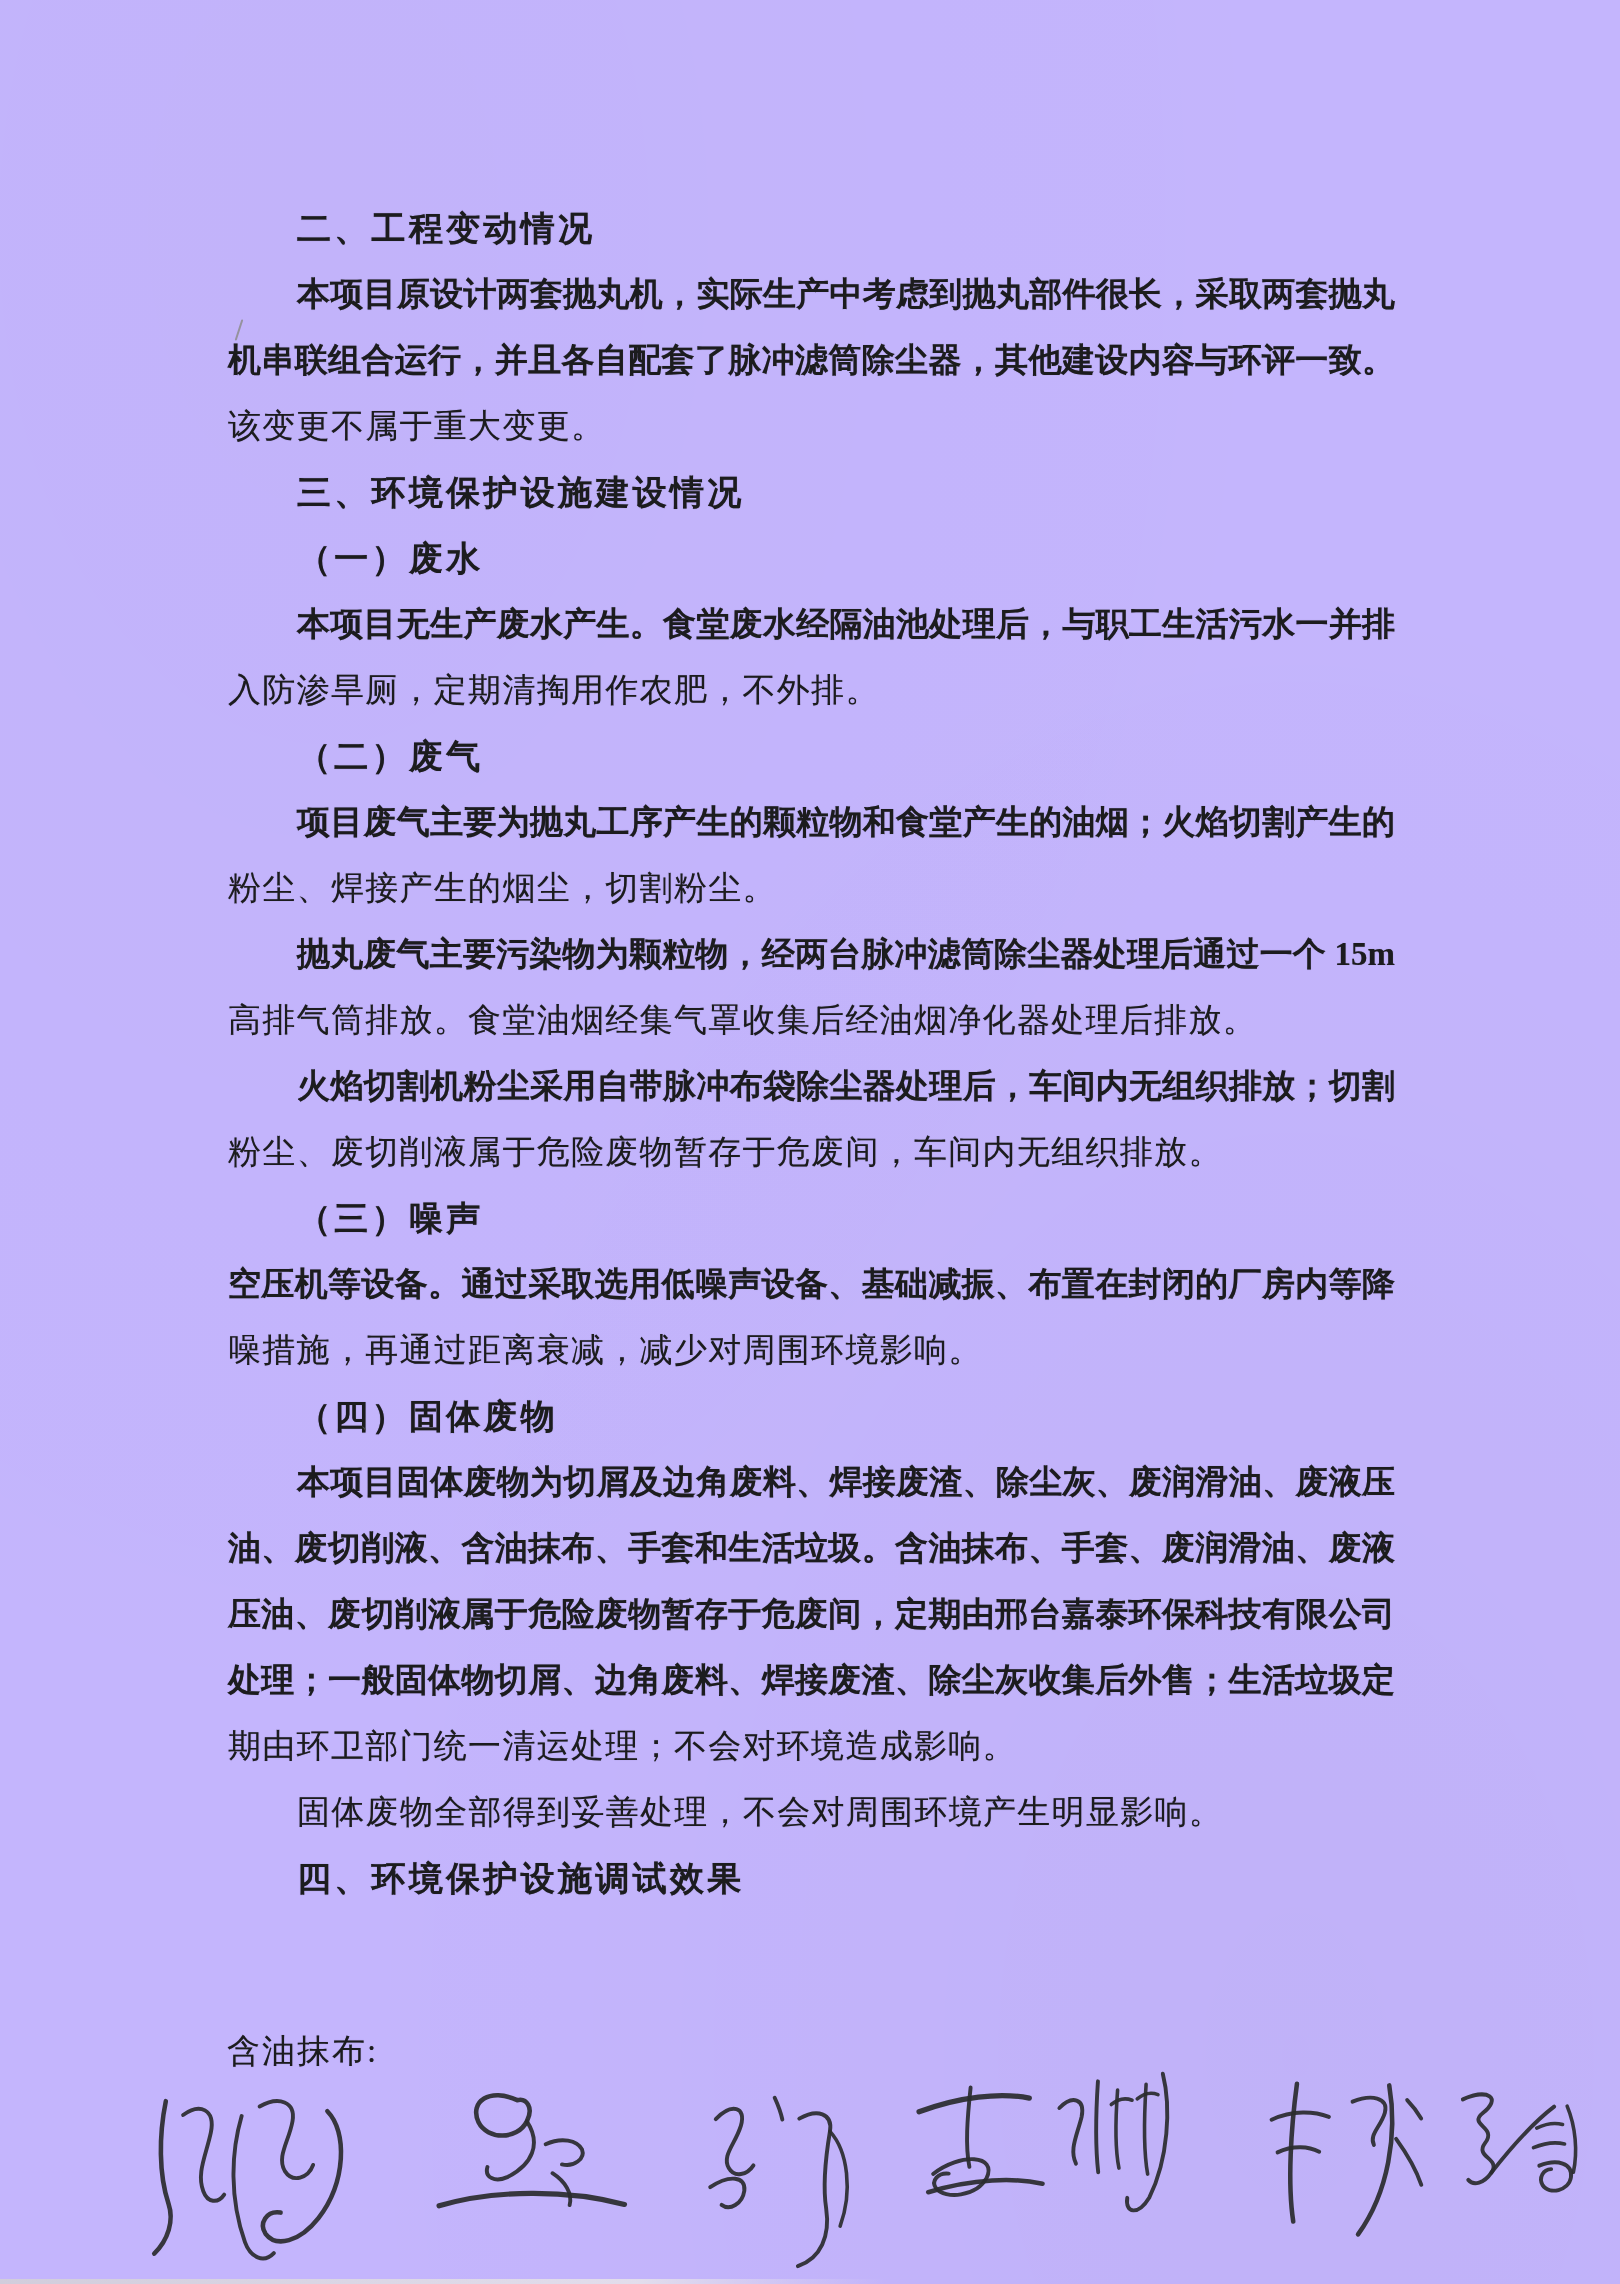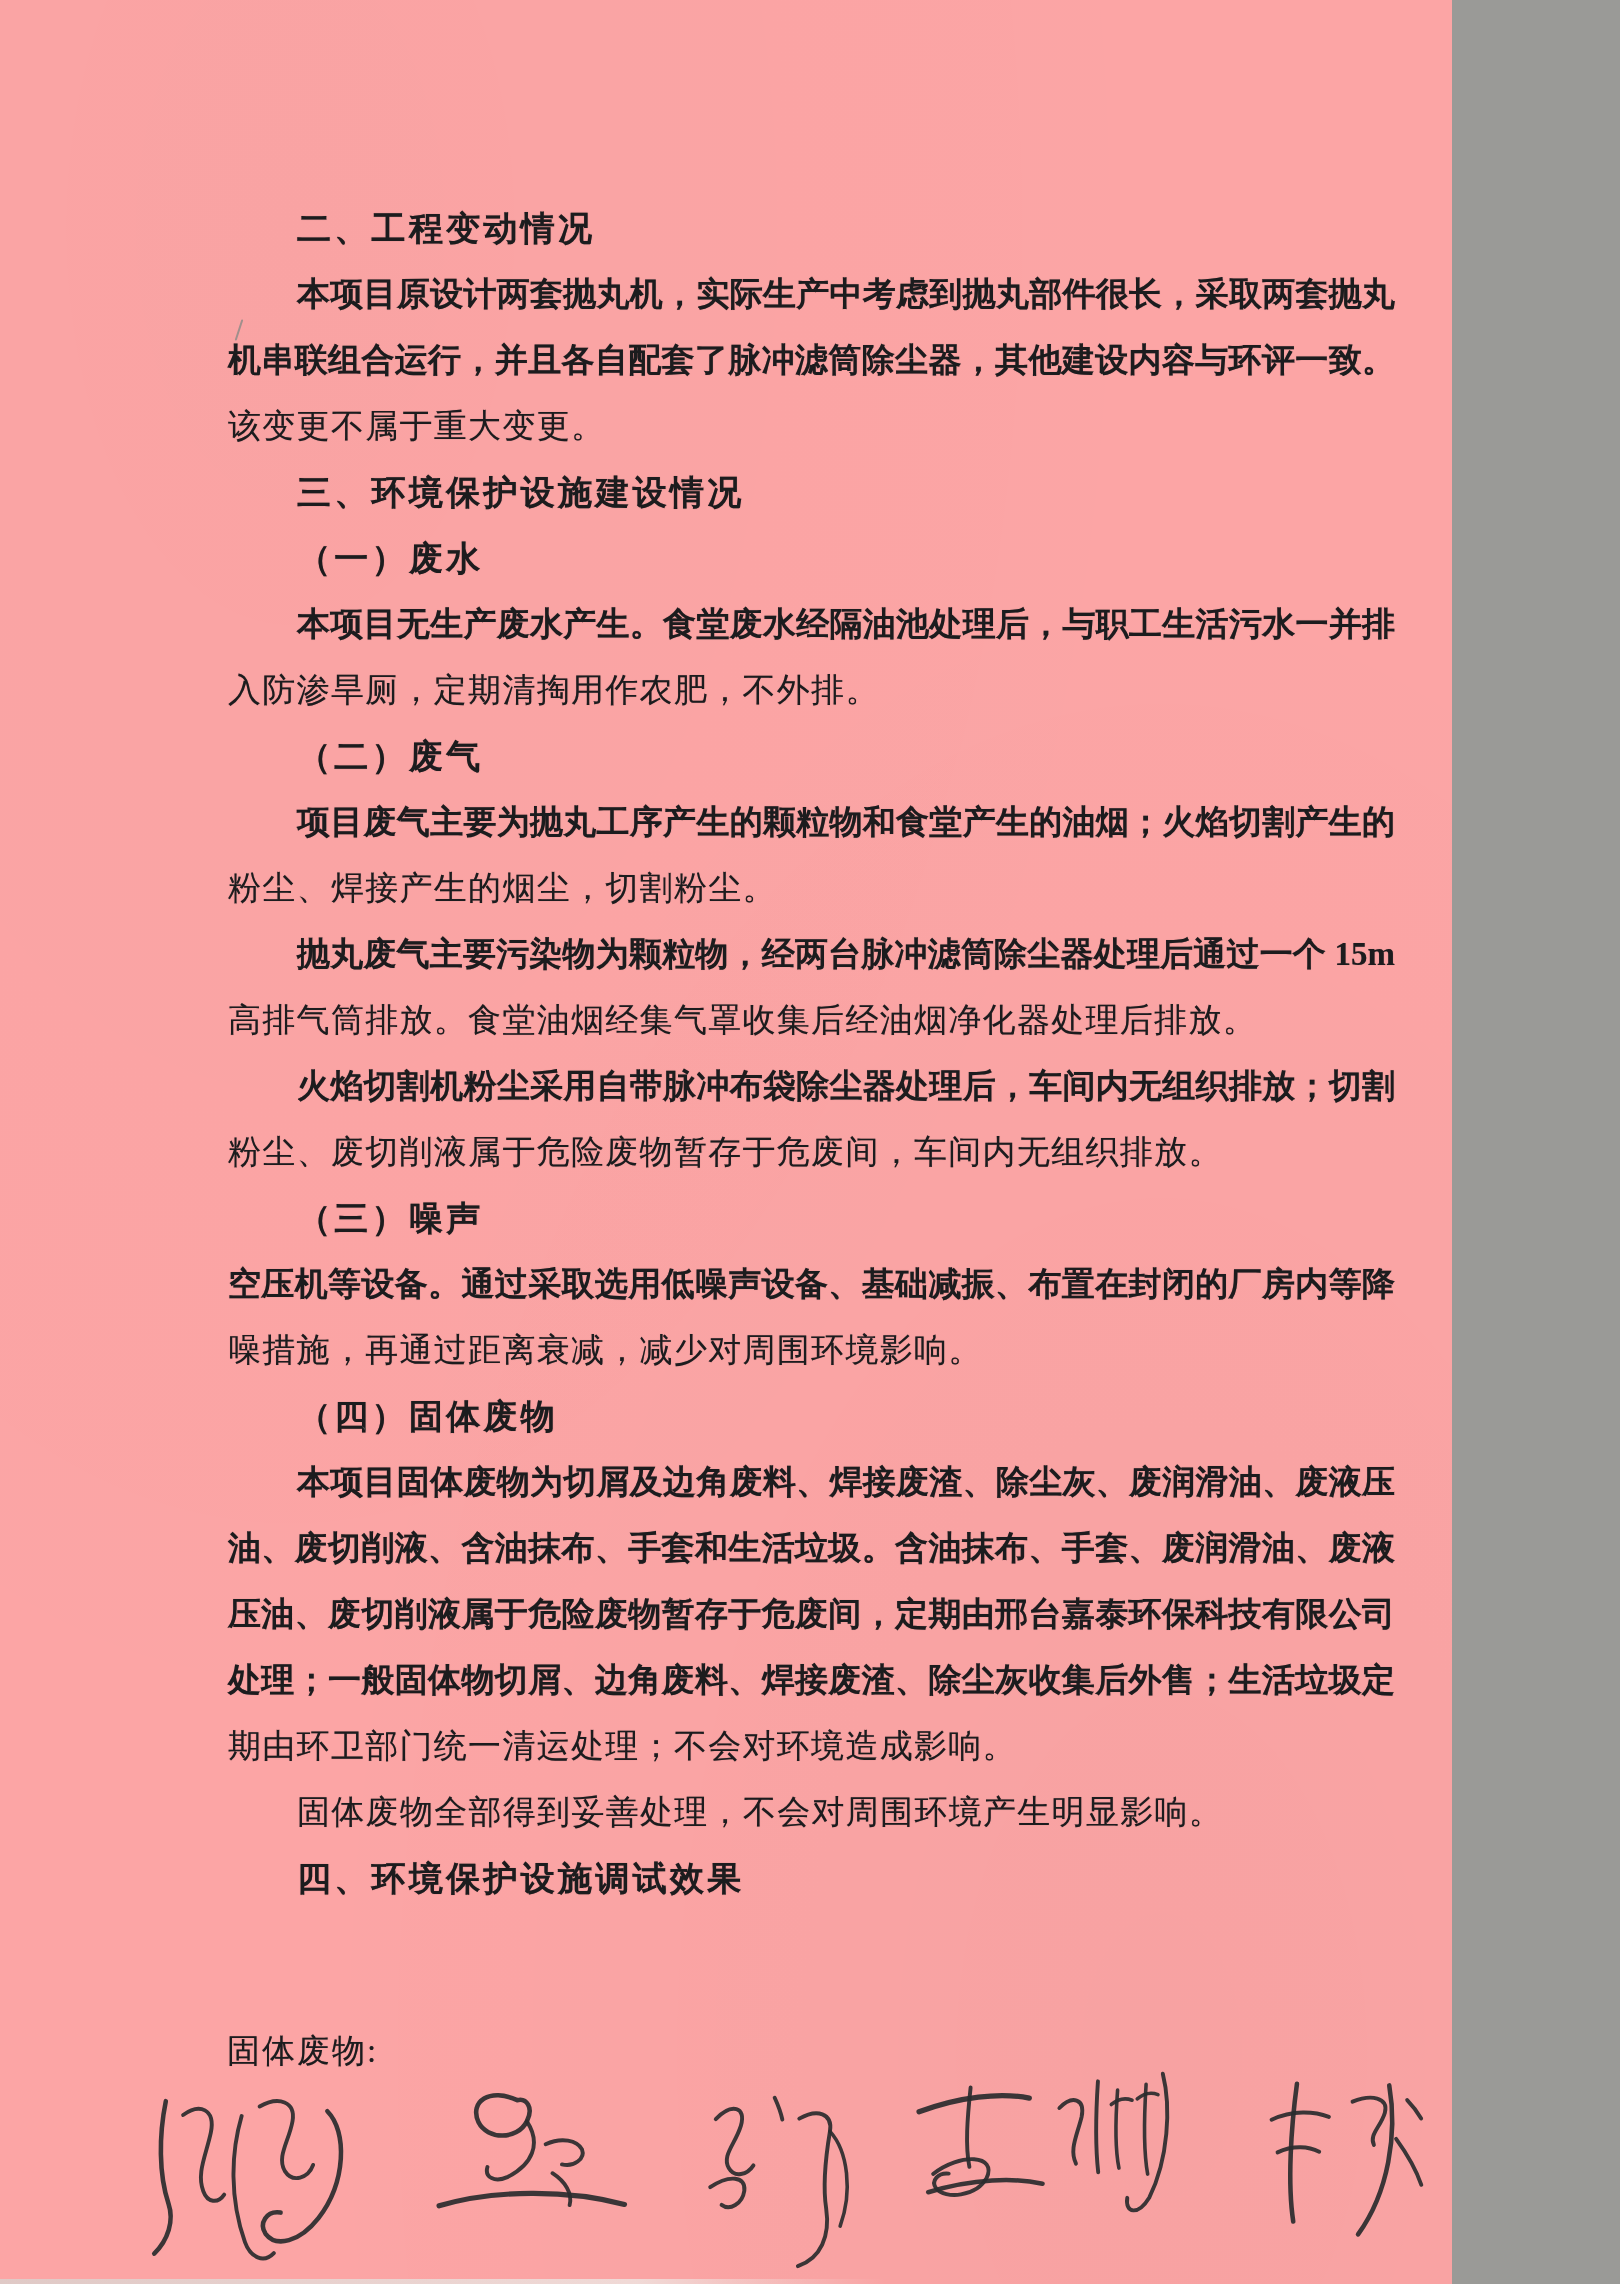--- a/index.html
+++ b/index.html
@@ -1,19 +1,19 @@
 <!DOCTYPE html>
 <html style="font-size:10.4px"><head>
 <meta charset="utf-8">
 <style>
   html,body{margin:0;padding:0;background:#9a9a97;}
   .page{
     position:relative;
-    width:1452px;height:2284px;
-    background:#fca5a5;
+    width:1620px;height:2284px;
+    background:#c4b5fd;
     overflow:hidden;
     font-family:"Liberation Serif","DejaVu Serif",serif;
     color:#1c1c1e;
   }
   
   .page::before{
     content:"";position:absolute;inset:0;
     background:
       radial-gradient(ellipse at 20% 10%, rgba(0,0,0,0.012), transparent 60%),
       radial-gradient(ellipse at 80% 90%, rgba(0,0,0,0.018), transparent 55%);
@@ -98,21 +98,21 @@
     <div class="ln hd ind">（四）固体废物</div>
     <div class="ln just ind">本项目固体废物为切屑及边角废料、焊接废渣、除尘灰、废润滑油、废液压</div>
     <div class="ln just">油、废切削液、含油抹布、手套和生活垃圾。含油抹布、手套、废润滑油、废液</div>
     <div class="ln just">压油、废切削液属于危险废物暂存于危废间，定期由邢台嘉泰环保科技有限公司</div>
     <div class="ln just">处理；一般固体物切屑、边角废料、焊接废渣、除尘灰收集后外售；生活垃圾定</div>
     <div class="ln">期由环卫部门统一清运处理；不会对环境造成影响。</div>
     <div class="ln ind">固体废物全部得到妥善处理，不会对周围环境产生明显影响。</div>
     <div class="ln hd ind">四、环境保护设施调试效果</div>
   </div>
 
-  <div class="sign-label">固体废物:</div>
+  <div class="sign-label">含油抹布:</div>
 
   <div class="sig" style="left:134px;top:2074px;transform:rotate(-1.5deg);">
     <svg width="234" height="202" viewBox="0 0 360 310">
       <path stroke-width="7" d="M52,38 C40,90 38,150 52,196 C60,222 50,252 28,272"></path>
       <path stroke-width="6" d="M78,60 C104,42 128,52 120,88 C112,122 96,150 106,178 C112,196 128,198 138,184"></path>
       <path stroke-width="6" d="M168,64 C150,120 146,190 168,258 C176,282 196,292 212,276"></path>
       <path stroke-width="6" d="M196,50 C226,34 252,44 246,74 C240,104 220,128 232,150 C244,170 268,162 276,142"></path>
       <path stroke-width="7" d="M300,60 C330,92 326,170 282,224 C252,260 216,268 200,246 C190,230 202,210 224,214"></path>
     </svg>
   </div>

